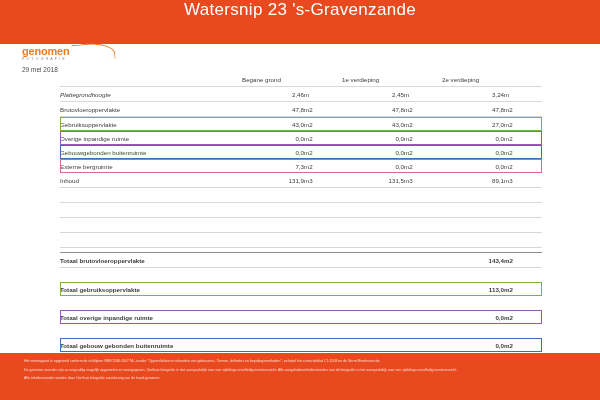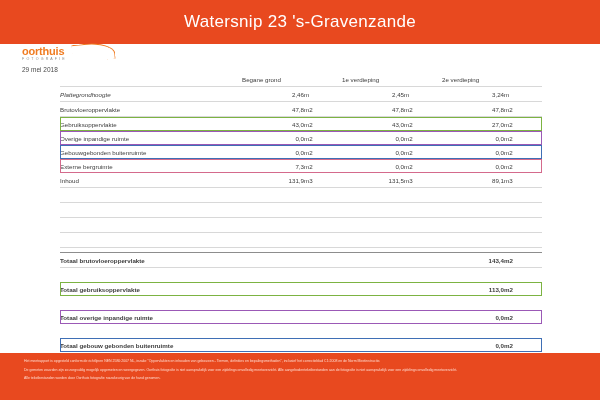--- a/index.html
+++ b/index.html
@@ -20,21 +20,21 @@
     background: #ffffff;
   }
   
   .header {
     position: absolute;
     left: 0; top: 0;
     width: 600px;
     height: 44px;
     background: #e8491f;
     display: flex;
-    align-items: center;
+    align-items: flex-start;
     justify-content: center;
   }
   .header-title {
     color: #ffffff;
     font-size: 17px;
     font-weight: 400;
     letter-spacing: 0.3px;
     white-space: nowrap;
   }
   
@@ -170,21 +170,21 @@
 <body>
 
 <div class="page">
 
   <div class="header">
     <div class="header-title">Watersnip 23 's-Gravenzande</div>
   </div>
 
   <div class="logo-wrap">
     <div class="logo-swoosh"></div>
-    <div class="logo-text">oorthuis</div>
+    <div class="logo-text">genomen</div>
     <div class="logo-sub">F O T O G R A F I E</div>
   </div>
 
   <div class="doc-date">29 mei 2018</div>
 
   <div class="table-wrap">
     <table class="main">
       <colgroup>
         <col class="col-label">
           <col class="col-val">

